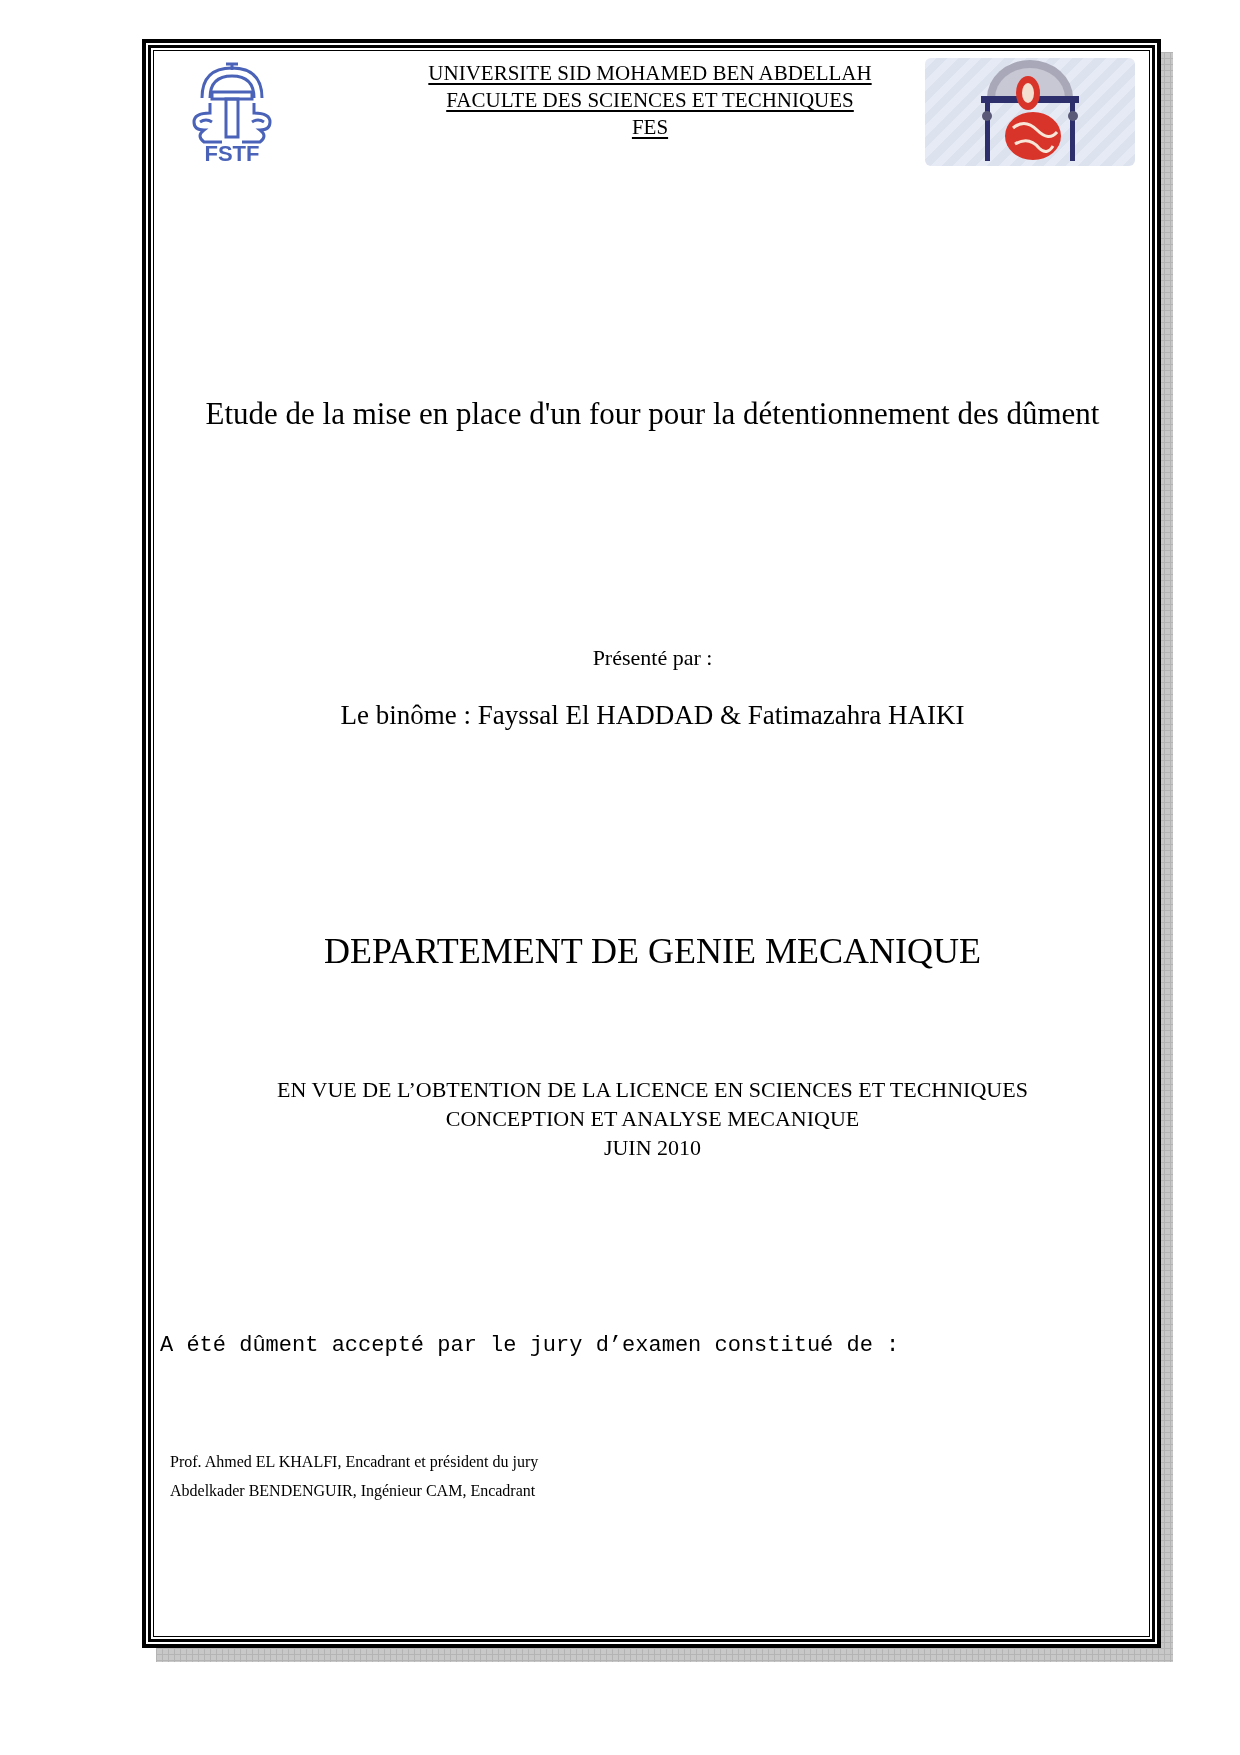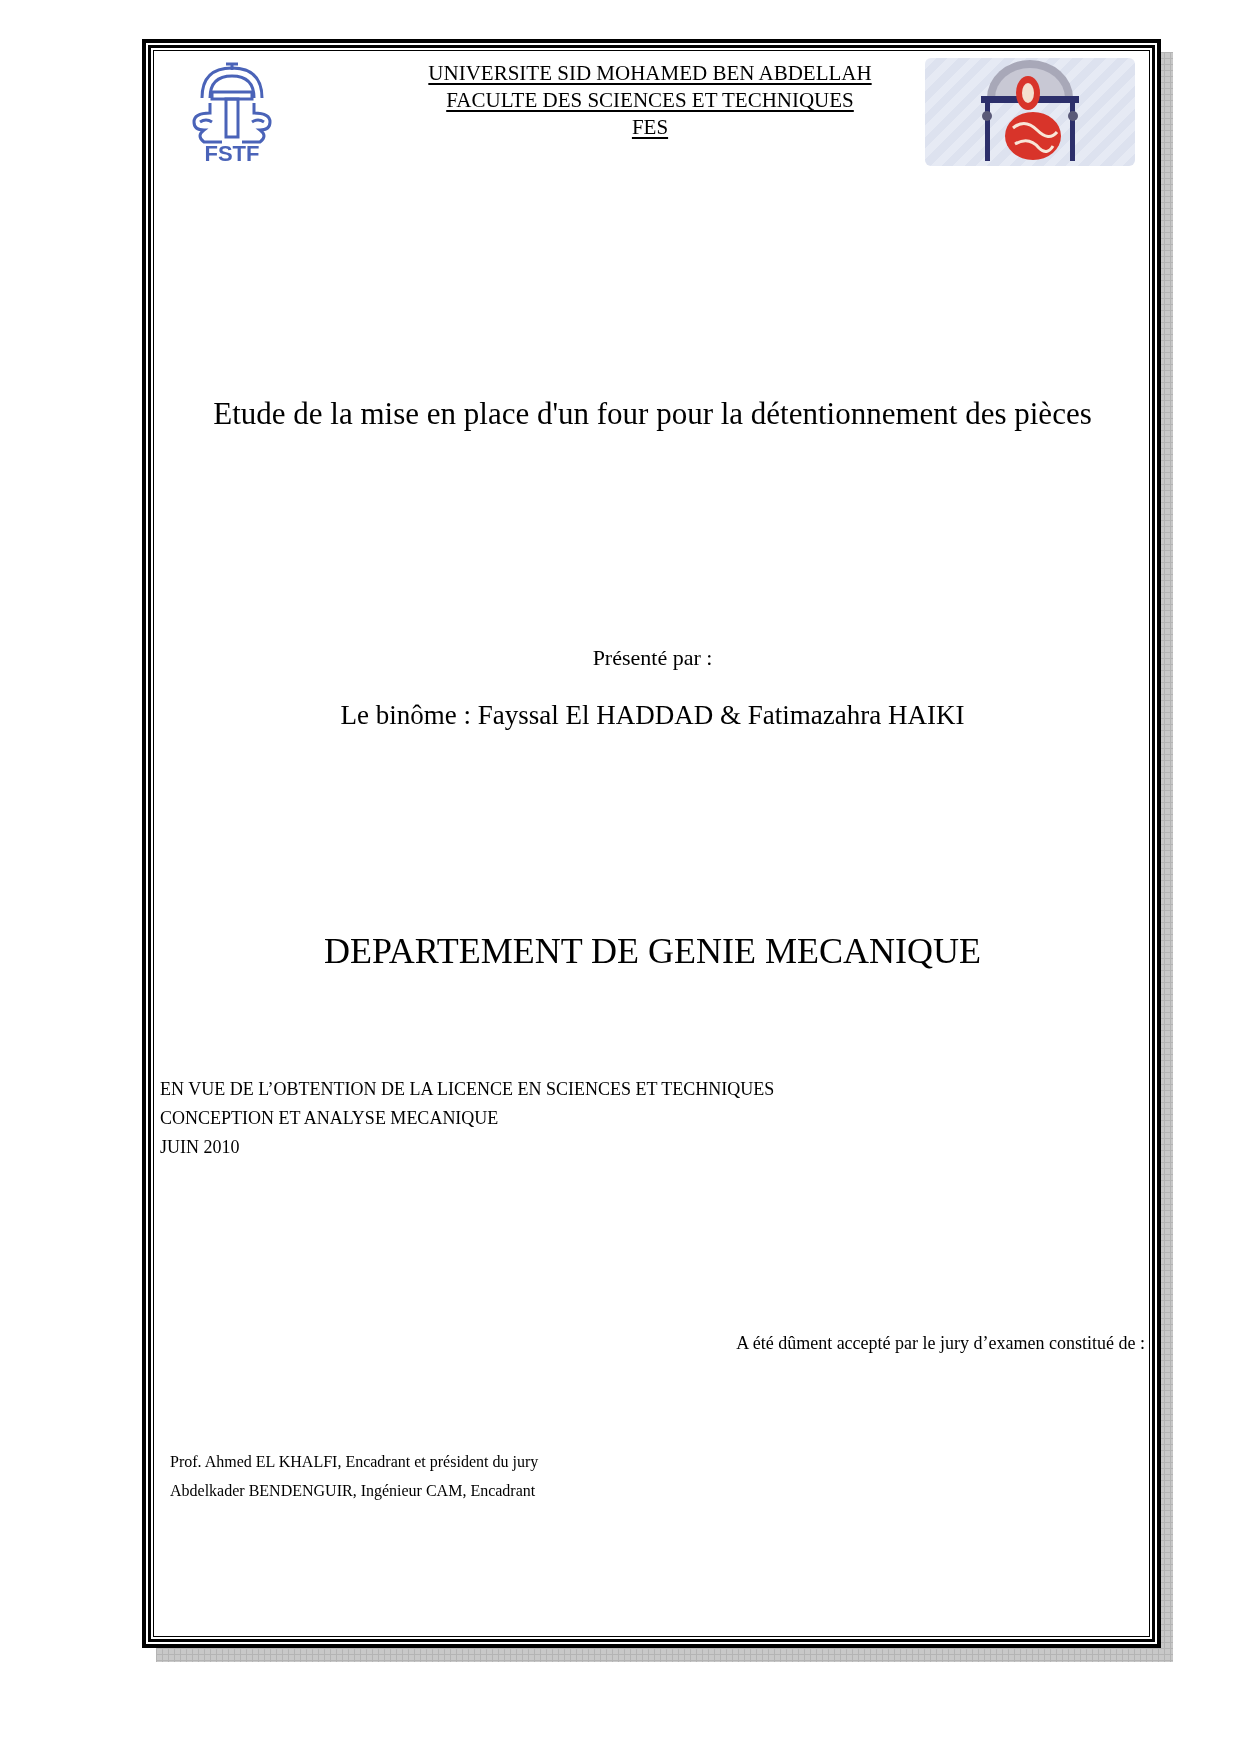--- a/index.html
+++ b/index.html
@@ -115,31 +115,32 @@
       width: 985px;
       top: 930px;
       text-align: center;
       font-size: 36px;
     }
     .degree {
       position: absolute;
       left: 160px;
       width: 985px;
       top: 1075px;
+      text-align: center;
+      font-size: 22px;
+      line-height: 29px;
+    }
+    .accepted {
+      position: absolute;
+      left: 160px;
+      width: 985px;
+      top: 1333px;
       text-align: left;
-      font-size: 18px;
-      line-height: 29px;
-    }
-    .accepted {
-      position: absolute;
-      left: 160px;
-      width: 985px;
-      top: 1333px;
-      text-align: right;
-      font-size: 18px;
+      font-size: 22px;
+      font-family: Liberation Mono, monospace;
     }
     .jury {
       position: absolute;
       left: 170px;
       top: 1447px;
       font-size: 16px;
       line-height: 29px;
     }
   </style>
 </head>
@@ -191,21 +192,21 @@
         <ellipse cx="103" cy="35" rx="12" ry="17" fill="#d8342a"></ellipse>
         <ellipse cx="103" cy="35" rx="6" ry="10" fill="#f4e0d0"></ellipse>
         <ellipse cx="108" cy="78" rx="28" ry="24" fill="#d8342a"></ellipse>
         <path d="M88 70 Q100 60 112 72 Q124 84 132 74" stroke="#f8e6d8" stroke-width="3" fill="none"></path>
         <path d="M90 86 Q104 78 114 90 Q122 98 128 88" stroke="#f8e6d8" stroke-width="3" fill="none"></path>
       </g>
     </svg>
   </div>
 
   <div class="title">
-    <div>Etude de la mise en place d'un four pour la détentionnement des pièces</div>
+    <div>Etude de la mise en place d'un four pour la détentionnement des dûment</div>
   </div>
 
   <div class="presented">Présenté par :</div>
   <div class="authors">Le binôme : Fayssal El HADDAD &amp; Fatimazahra HAIKI</div>
 
   <div class="department">DEPARTEMENT DE GENIE MECANIQUE</div>
 
   <div class="degree">
     <div>EN VUE DE L’OBTENTION DE LA LICENCE EN SCIENCES ET TECHNIQUES</div>
     <div>CONCEPTION ET ANALYSE MECANIQUE</div>

